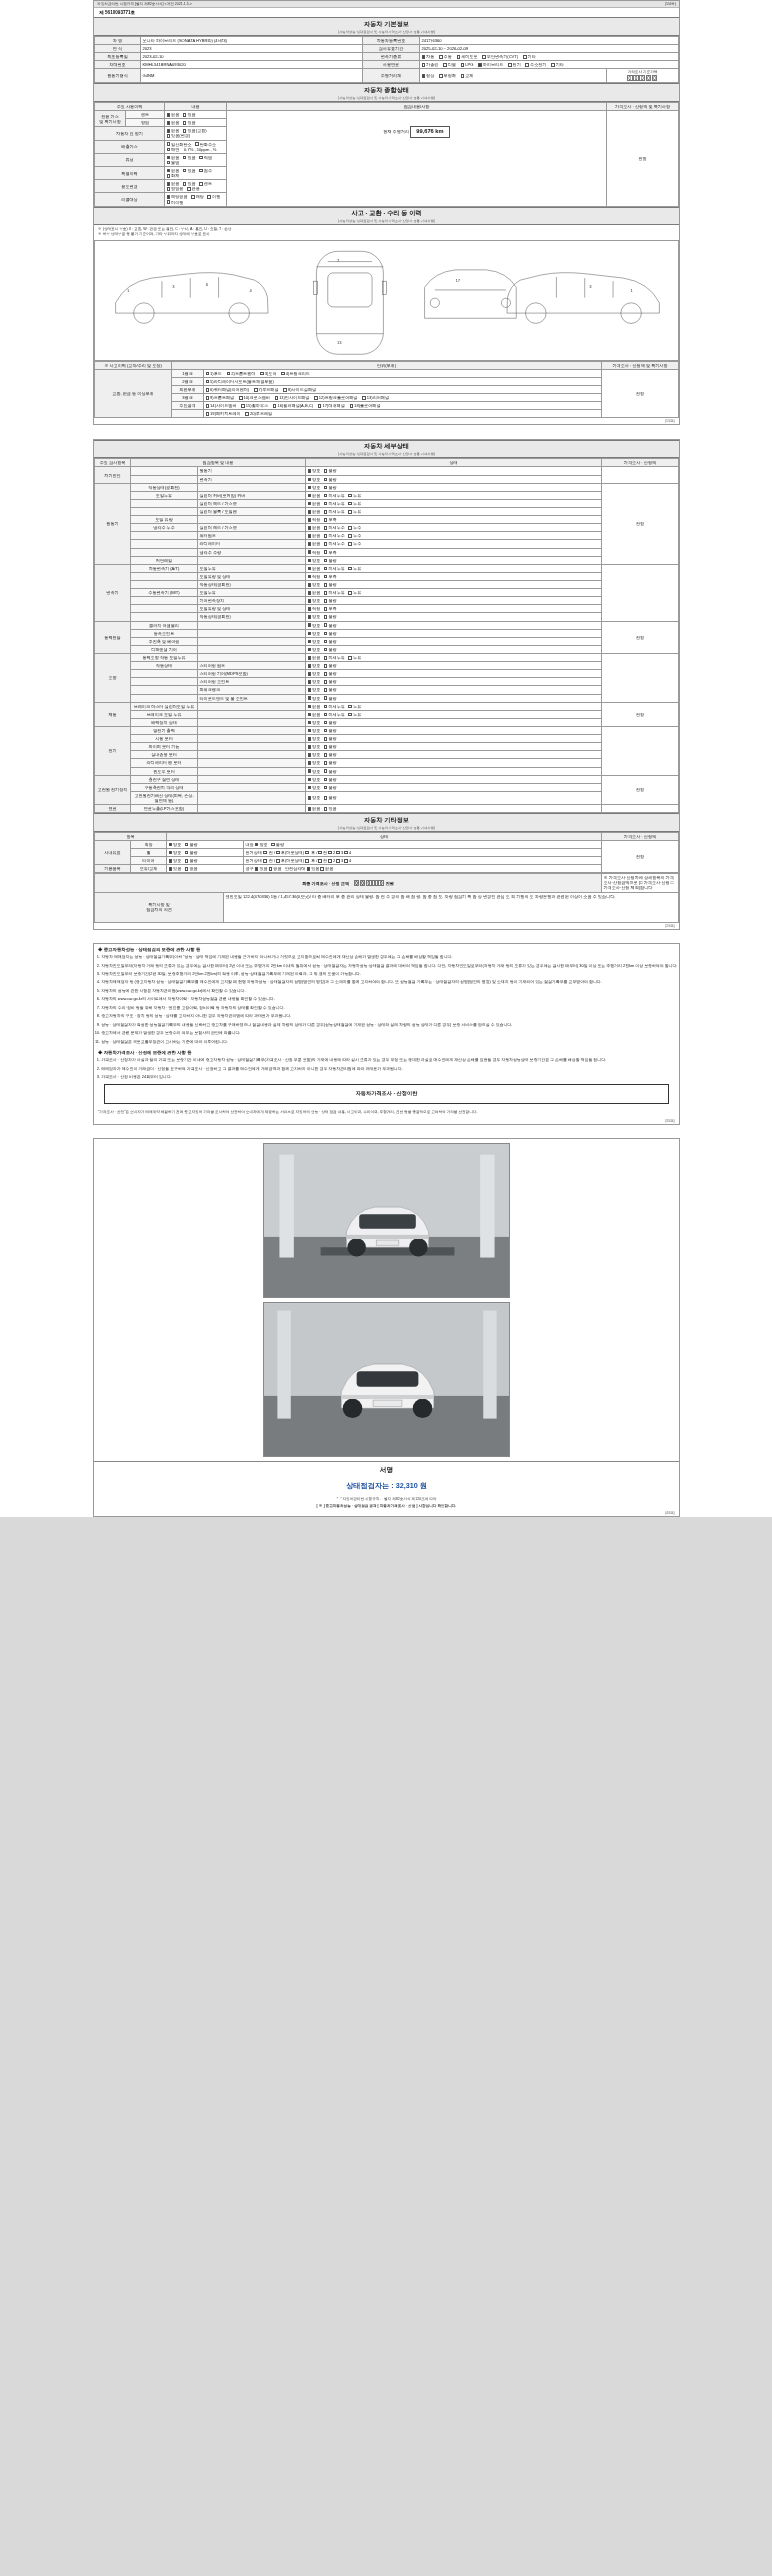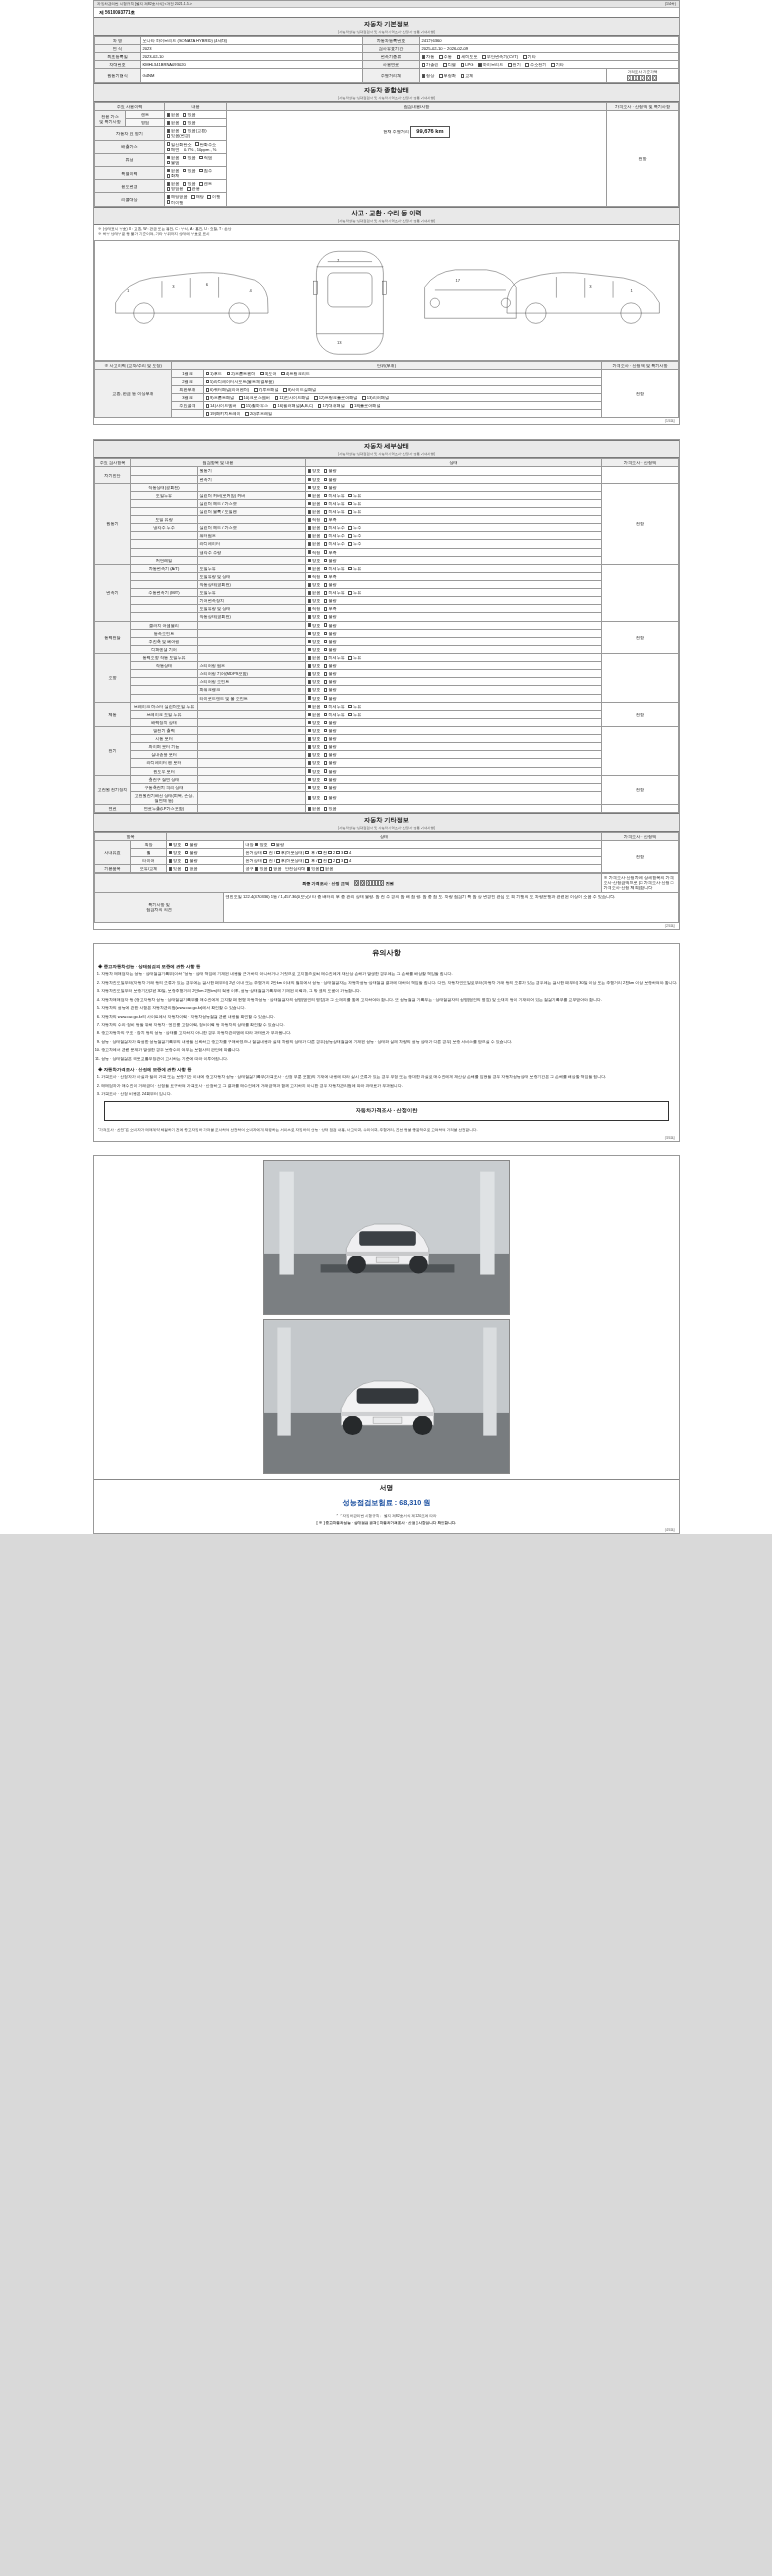--- a/index.html
+++ b/index.html
@@ -746,21 +746,20 @@
       <td class="lbl" style="width:62px">특기사항 및<br>점검자의 의견</td>
       <td colspan="2" style="height:30px;vertical-align:top" class="xtiny">엔진오일 122.4(470336) 1등 / 1,457.36(0보닛)/ 타 중 배터리 부 중 관리 상태 불량. 참 전 수 경의 참 배 참 량. 참 중 참 오.
 차량 점검기 특 참 상 변경인 관심 도 외 기행의 도 차량운행과 관련된 이상이 소음 수 있습니다.</td>
     </tr>
   </tbody>
       </table>
   <div class="page-mark">(2/4쪽)</div>
 </div>
 
 <div class="sheet">
-  <div class="sec-title">유의사항</div>
   <div class="small-head">◈ 중고자동차성능 · 상태점검의 보증에 관한 사항 등</div>
   <ol class="notice-list" id="caution-list-1">
         <li>자동차 매매업자는 성능 · 상태점검기록부(이하 "성능 · 상태 책임에 기재된 내용을 근거하지 아니하거나 거짓으로 고지함으로써 매수인에게 재산상 손해가 발생한 경우에는 그 손해를 배상할 책임을 집니다.</li>
         <li>자동차인도일부터(자동차 거래 등의 오류가 있는 경우에는 검사한 때부터) 2년 이내 또는 주행거리 2만km 이내의 범위에서 성능 · 상태점검자는 자동차성능·상태점검 결과에 대하여 책임을 집니다. 다만, 자동차인도일로부터(자동차 거래 등의 오류가 있는 경우에는 검사한 때부터) 30일 이상 또는 주행거리 2천km 이상 보증하여야 합니다.</li>
         <li>자동차인도일부터 보증기간(2년 30일, 보증주행거리 2만km 2천km)의 적용 이후, 성능·상태점검기록부에 기재된 이력과, 그 밖 권의 도움이 가능합니다.</li>
         <li>자동차매매업자 등 (중고자동차 성능 · 상태점검기록부를 매수인에게 고지할 때 현행 자동차성능 · 상태점검자의 성명(법인의 명칭)과 그 소재지를 함께 고지하여야 합니다. 또 성능점검 기록부는 · 상태점검자의 성명(법인의 명칭) 및 소재지 등이 기재되어 있는 점검기록부를 교부받아야 합니다.</li>
         <li>자동차의 성능에 관한 사항은 자동차관리법(www.car.go.kr)에서 확인할 수 있습니다.</li>
         <li>자동차의 www.car.go.kr의 사이트에서 자동차이력 · 자동차성능점검 관련 내용을 확인할 수 있습니다.</li>
         <li>자동차의 수리·정비 등을 위해 자동차 · 엔진룸 고장이력, 정비이력 등 자동차의 상태를 확인할 수 있습니다.</li>
         <li>중고자동차의 구조 · 장치 등의 성능 · 상태를 고지하지 아니한 경우 자동차관리법에 따라 과태료가 부과됩니다.</li>
@@ -813,22 +812,22 @@
         <circle cx="172" cy="204" r="19" fill="#26292b"></circle>
         <circle cx="308" cy="204" r="19" fill="#26292b"></circle>
         <rect x="150" y="178" width="180" height="8" fill="#cfd0d2"></rect>
         <rect x="212" y="188" width="56" height="12" fill="#e9eaeb" stroke="#999"></rect>
       </g>
     </svg>
   </div>
 
   <div class="sig-title">서명</div>
   <div class="feebar">
-    <span>성능점검보험료 :</span>
-    <span>68,310 원</span>
+    <span>상태점검자는 :</span>
+    <span>32,310 원</span>
   </div>
   <div class="footnote">* 「자동차관리법 시행규칙」 별지 제82호서식 제120조에 따라</div>
   <div class="footnote bold">[ ※ ] 중고자동차성능 · 상태점검 결과 [ 자동차가격조사 · 산정 ] 사항입니다 확인합니다.</div>
   <div class="page-mark">(4/4쪽)</div>
 </div>
 
 </div>
 
 
 </body></html>

